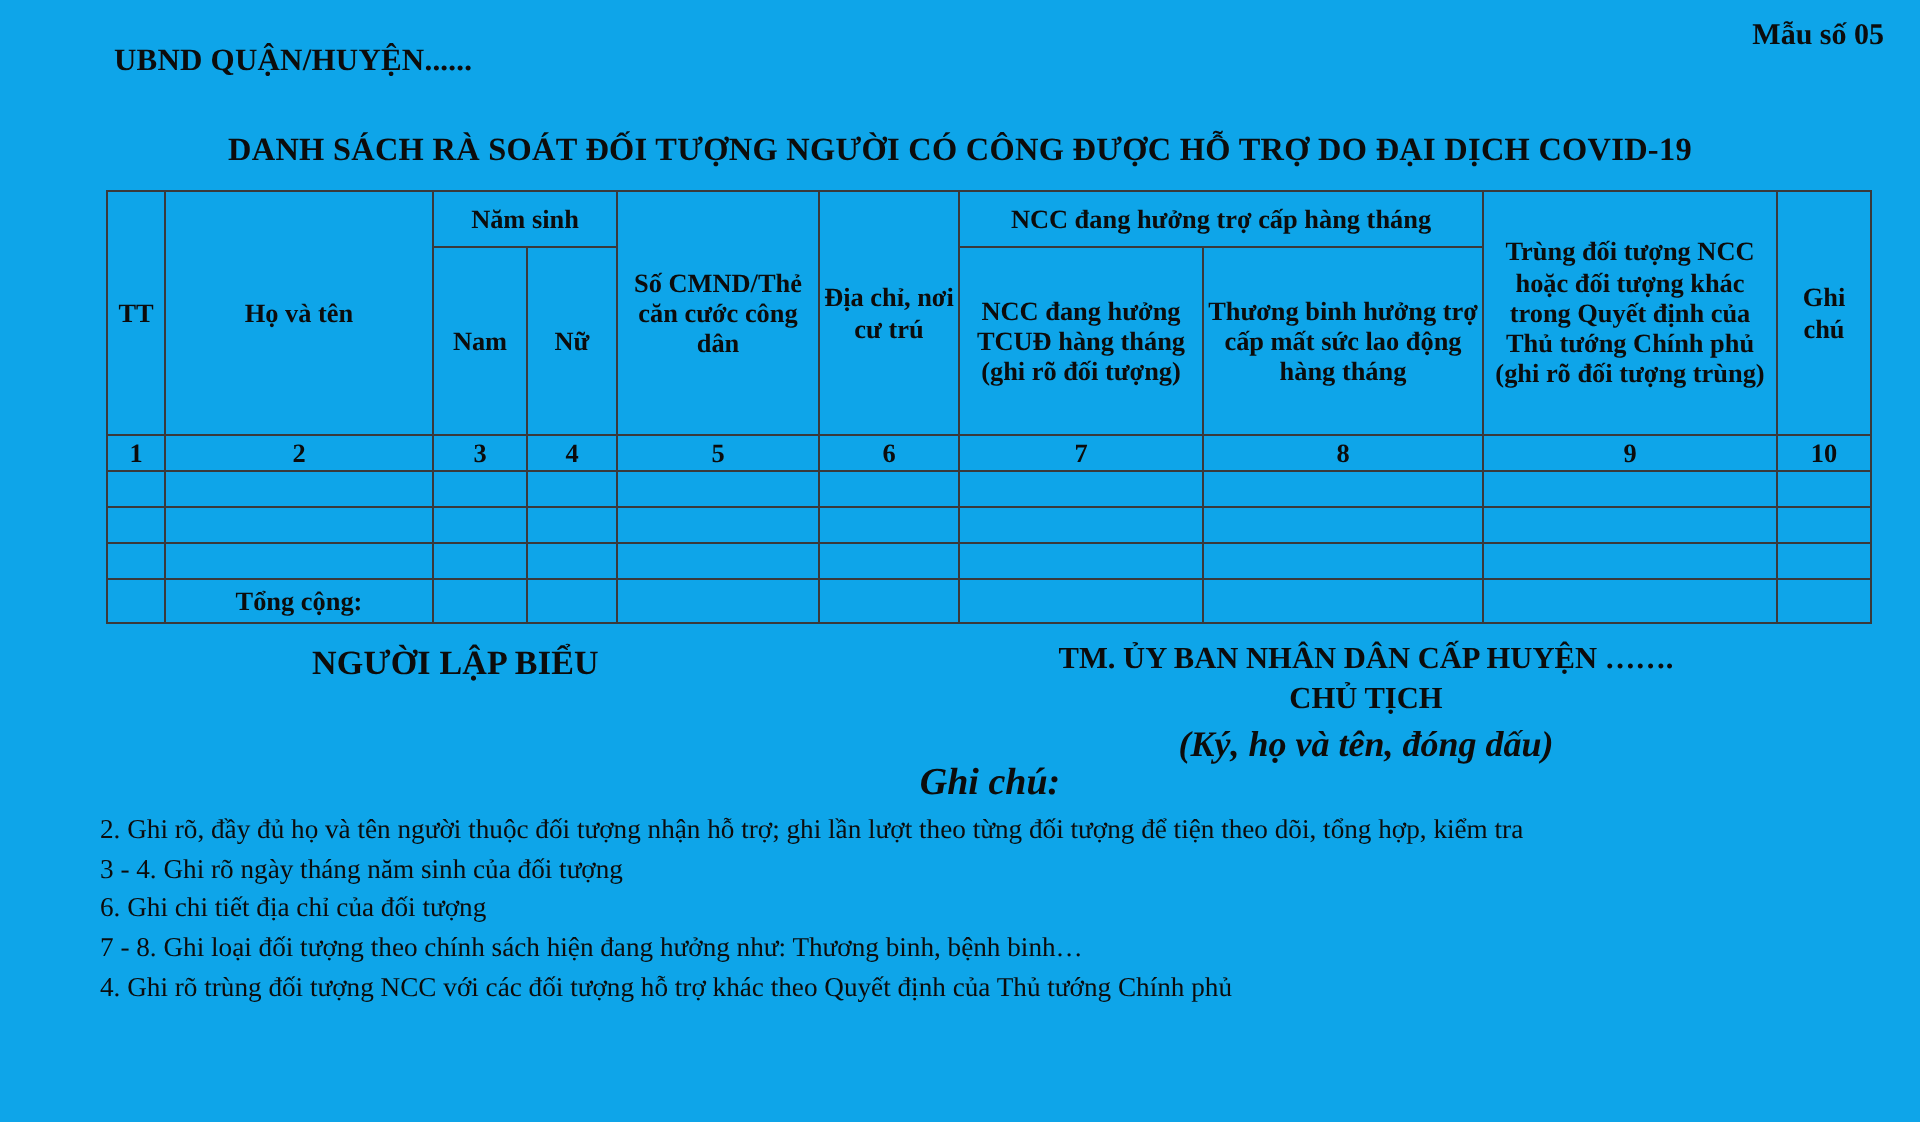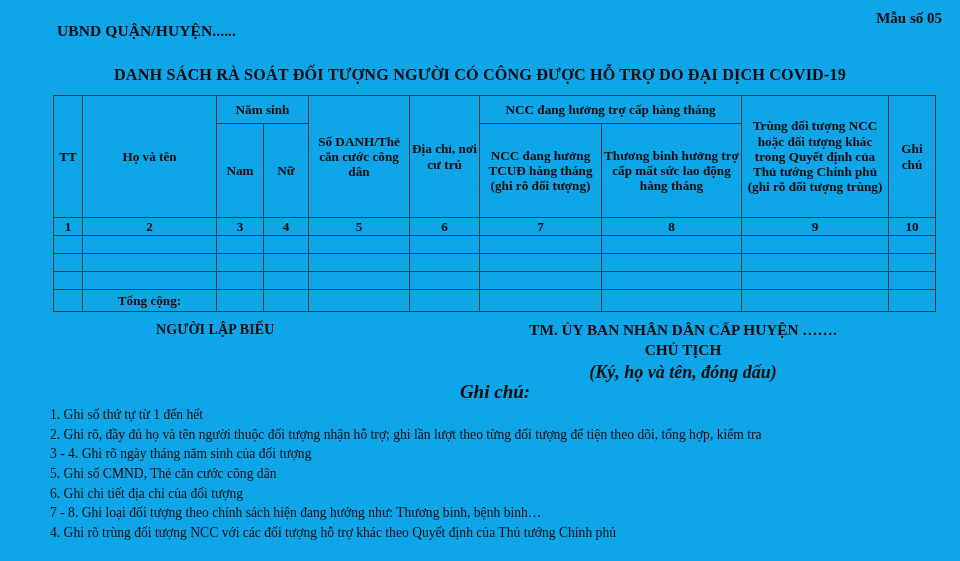--- a/index.html
+++ b/index.html
@@ -99,21 +99,21 @@
   col.c-c7   { width: 122px; }
   col.c-c8   { width: 140px; }
   col.c-c9   { width: 147px; }
   col.c-note { width: 47px; }
 
   
   .sig-left {
     position: absolute;
     left: 156px;
     top: 322px;
-    font-size: 14px;
+    font-size: 17px;
     font-weight: bold;
     letter-spacing: .1px;
   }
   .sig-right {
     position: absolute;
     left: 505px;
     top: 320px;
     width: 356px;
     text-align: center;
     font-size: 15.3px;
@@ -164,21 +164,21 @@
           <col class="c-c7">
           <col class="c-c8">
         <col class="c-c9">
           <col class="c-note">
       </colgroup>
       <thead>
         <tr>
           <th class="tall" rowspan="2">TT</th>
           <th class="tall" rowspan="2">Họ và tên</th>
           <th class="grp" colspan="2">Năm sinh</th>
-          <th class="tall" rowspan="2">Số DANH/Thẻ căn cước công dân</th>
+          <th class="tall" rowspan="2">Số CMND/Thẻ căn cước công dân</th>
           <th class="tall" rowspan="2">Địa chỉ, nơi cư trú</th>
           <th class="grp" colspan="2">NCC đang hưởng trợ cấp hàng tháng</th>
           <th class="tall" rowspan="2">Trùng đối tượng NCC hoặc đối tượng khác trong Quyết định của Thủ tướng Chính phủ (ghi rõ đối tượng trùng)</th>
           <th class="tall" rowspan="2">Ghi chú</th>
         </tr>
         <tr>
           <th class="sub">Nam</th>
           <th class="sub">Nữ</th>
           <th class="sub">NCC đang hưởng TCUĐ hàng tháng (ghi rõ đối tượng)</th>
           <th class="sub">Thương binh hưởng trợ cấp mất sức lao động hàng tháng</th>
@@ -251,22 +251,20 @@
 
   <div class="sig-left">NGƯỜI LẬP BIỂU</div>
   <div class="sig-right">
     <div>TM. ỦY BAN NHÂN DÂN CẤP HUYỆN …….</div>
     <div>CHỦ TỊCH</div>
     <div class="italic">(Ký, họ và tên, đóng dấu)</div>
   </div>
 
   <div class="notes">
     <div class="n-title">Ghi chú:</div>
-    <div class="n-line">1. Ghi số thứ tự từ 1 đến hết</div>
     <div class="n-line">2. Ghi rõ, đầy đủ họ và tên người thuộc đối tượng nhận hỗ trợ; ghi lần lượt theo từng đối tượng để tiện theo dõi, tổng hợp, kiểm tra</div>
     <div class="n-line">3 - 4. Ghi rõ ngày tháng năm sinh của đối tượng</div>
-    <div class="n-line">5. Ghi số CMND, Thẻ căn cước công dân</div>
     <div class="n-line">6. Ghi chi tiết địa chỉ của đối tượng</div>
     <div class="n-line">7 - 8. Ghi loại đối tượng theo chính sách hiện đang hưởng như: Thương binh, bệnh binh…</div>
     <div class="n-line">4. Ghi rõ trùng đối tượng NCC với các đối tượng hỗ trợ khác theo Quyết định của Thủ tướng Chính phủ</div>
   </div>
 
 </div>
 
 </body></html>

